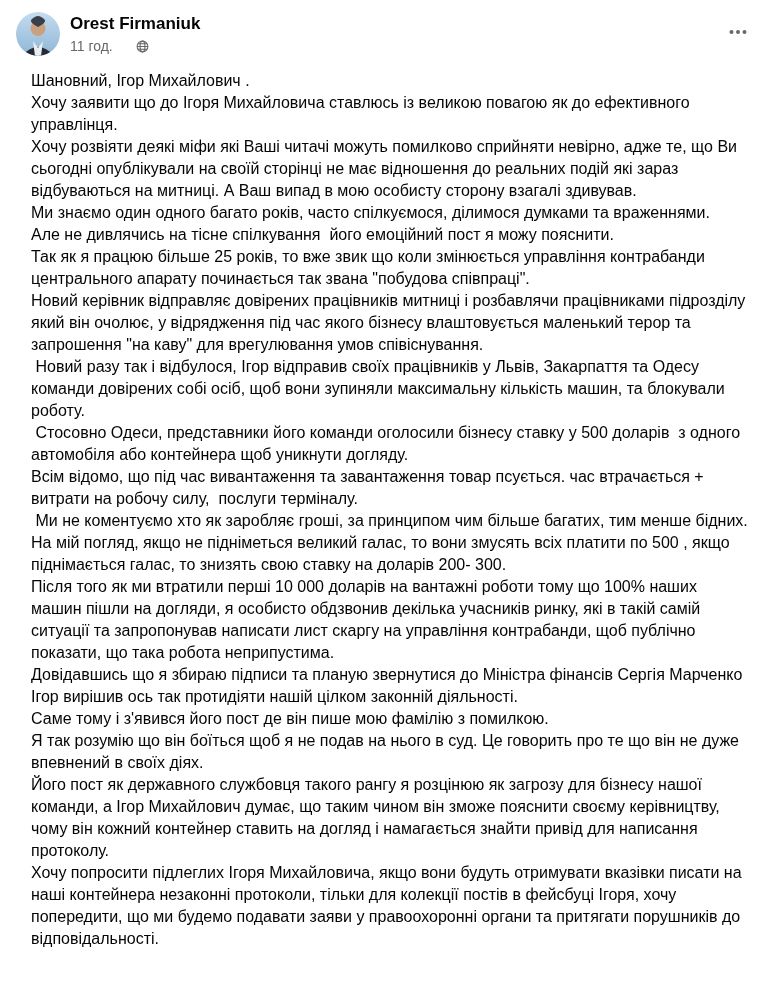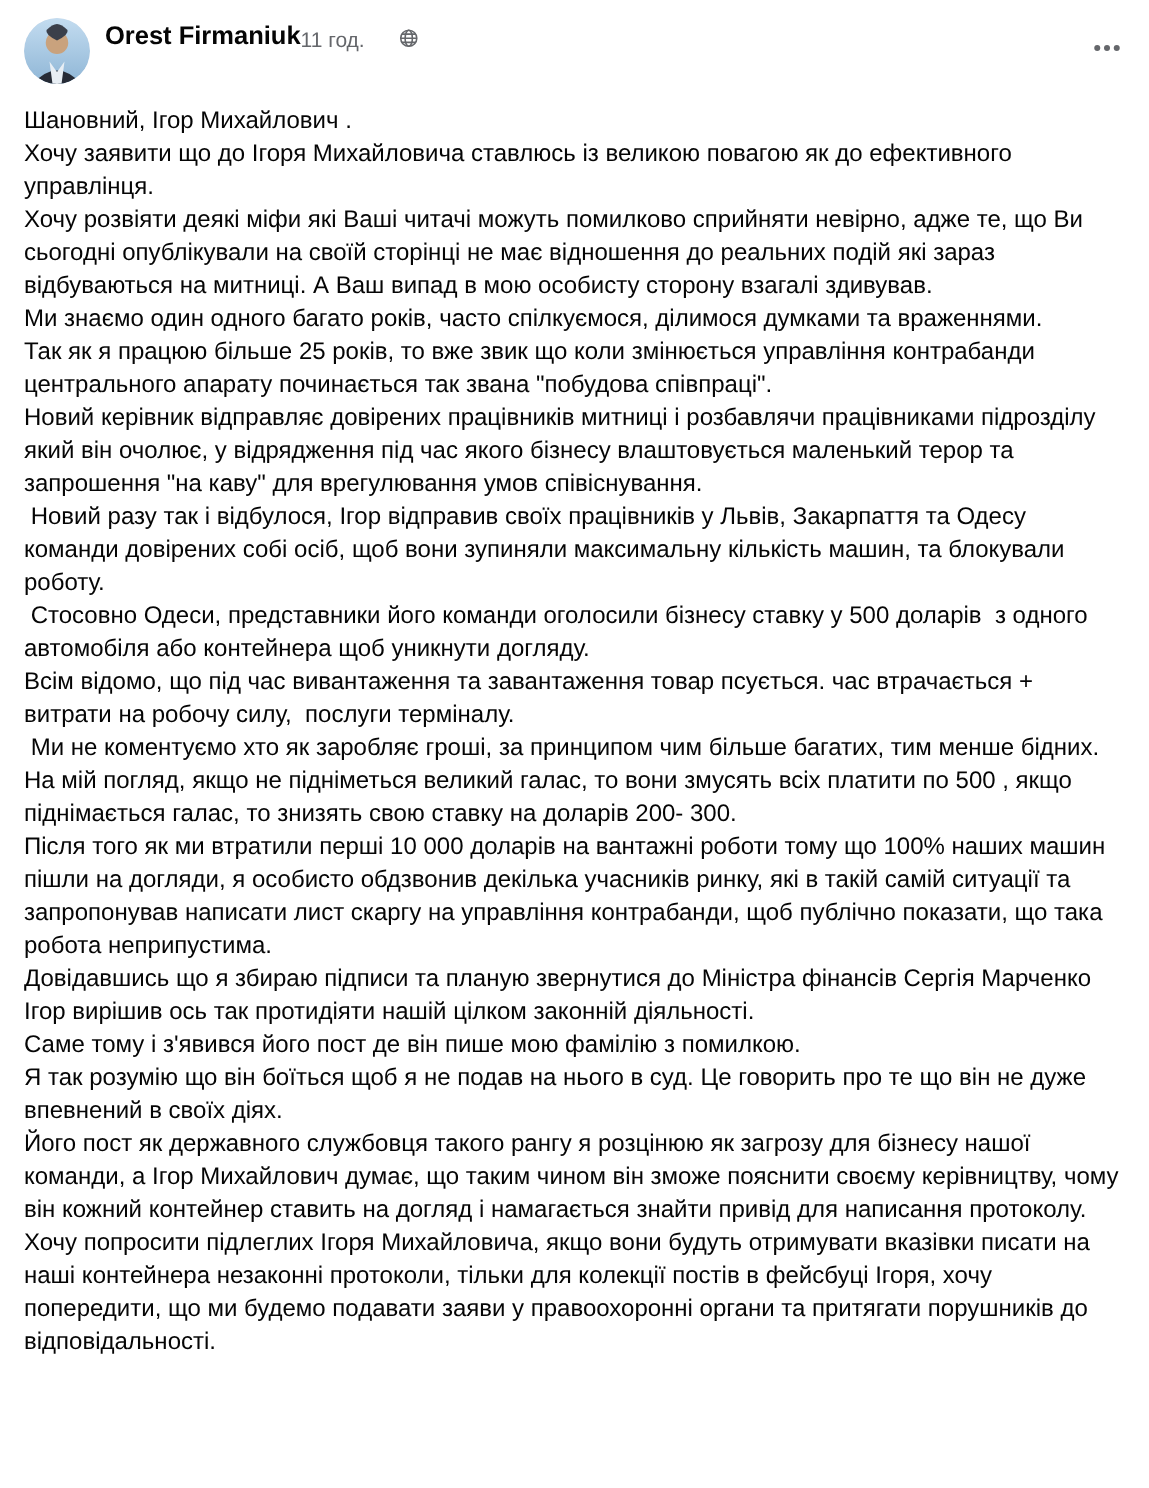--- a/index.html
+++ b/index.html
@@ -28,21 +28,21 @@
     overflow: hidden;
     flex: 0 0 44px;
     cursor: pointer;
     background: #dfe6ee;
   }
   .avatar svg { display: block; width: 100%; height: 100%; }
   .header-meta {
     margin-left: 10px;
     padding-top: 1px;
     display: flex;
-    flex-direction: row;
+    flex-direction: column;
   }
   .author {
     font-size: 17px;
     font-weight: 700;
     line-height: 21px;
     color: #050505;
     cursor: pointer;
   }
   .meta-row {
     display: flex;
@@ -66,21 +66,21 @@
     justify-content: center;
     border-radius: 50%;
     cursor: pointer;
   }
   .post-body {
     padding-top: 6px;
     font-size: 16px;
     line-height: 22px;
     color: #050505;
   }
-  .paragraph { white-space: pre-wrap; }
+  .paragraph { white-space: pre-wrap; margin-left: 15px; }
 </style>
 </head>
 <body>
 
 <div class="post">
 
   <div class="post-header">
 
     <div class="avatar">
       <svg viewBox="0 0 44 44">
@@ -127,20 +127,21 @@
       </svg>
     </div>
 
   </div>
 
   <div class="post-body">
       <div class="paragraph">Шановний, Ігор Михайлович .</div>
       <div class="paragraph">Хочу заявити що до Ігоря Михайловича ставлюсь із великою повагою як до ефективного управлінця.</div>
       <div class="paragraph">Хочу розвіяти деякі міфи які Ваші читачі можуть помилково сприйняти невірно, адже те, що Ви сьогодні опублікували на своїй сторінці не має відношення до реальних подій які зараз відбуваються на митниці. А Ваш випад в мою особисту сторону взагалі здивував.</div>
       <div class="paragraph">Ми знаємо один одного багато років, часто спілкуємося, ділимося думками та враженнями.</div>
+      <div class="paragraph">Але не дивлячись на тісне спілкування  його емоційний пост я можу пояснити.</div>
       <div class="paragraph">Так як я працюю більше 25 років, то вже звик що коли змінюється управління контрабанди центрального апарату починається так звана "побудова співпраці".</div>
       <div class="paragraph">Новий керівник відправляє довірених працівників митниці і розбавлячи працівниками підрозділу який він очолює, у відрядження під час якого бізнесу влаштовується маленький терор та запрошення "на каву" для врегулювання умов співіснування.</div>
       <div class="paragraph"> Новий разу так і відбулося, Ігор відправив своїх працівників у Львів, Закарпаття та Одесу команди довірених собі осіб, щоб вони зупиняли максимальну кількість машин, та блокували роботу.</div>
       <div class="paragraph"> Стосовно Одеси, представники його команди оголосили бізнесу ставку у 500 доларів  з одного автомобіля або контейнера щоб уникнути догляду.</div>
       <div class="paragraph">Всім відомо, що під час вивантаження та завантаження товар псується. час втрачається + витрати на робочу силу,  послуги терміналу.</div>
       <div class="paragraph"> Ми не коментуємо хто як заробляє гроші, за принципом чим більше багатих, тим менше бідних.</div>
       <div class="paragraph">На мій погляд, якщо не підніметься великий галас, то вони змусять всіх платити по 500 , якщо піднімається галас, то знизять свою ставку на доларів 200- 300.</div>
       <div class="paragraph">Після того як ми втратили перші 10 000 доларів на вантажні роботи тому що 100% наших машин пішли на догляди, я особисто обдзвонив декілька учасників ринку, які в такій самій ситуації та запропонував написати лист скаргу на управління контрабанди, щоб публічно показати, що така робота неприпустима.</div>
       <div class="paragraph">Довідавшись що я збираю підписи та планую звернутися до Міністра фінансів Сергія Марченко Ігор вирішив ось так протидіяти нашій цілком законній діяльності.</div>
       <div class="paragraph">Саме тому і з'явився його пост де він пише мою фамілію з помилкою.</div>

